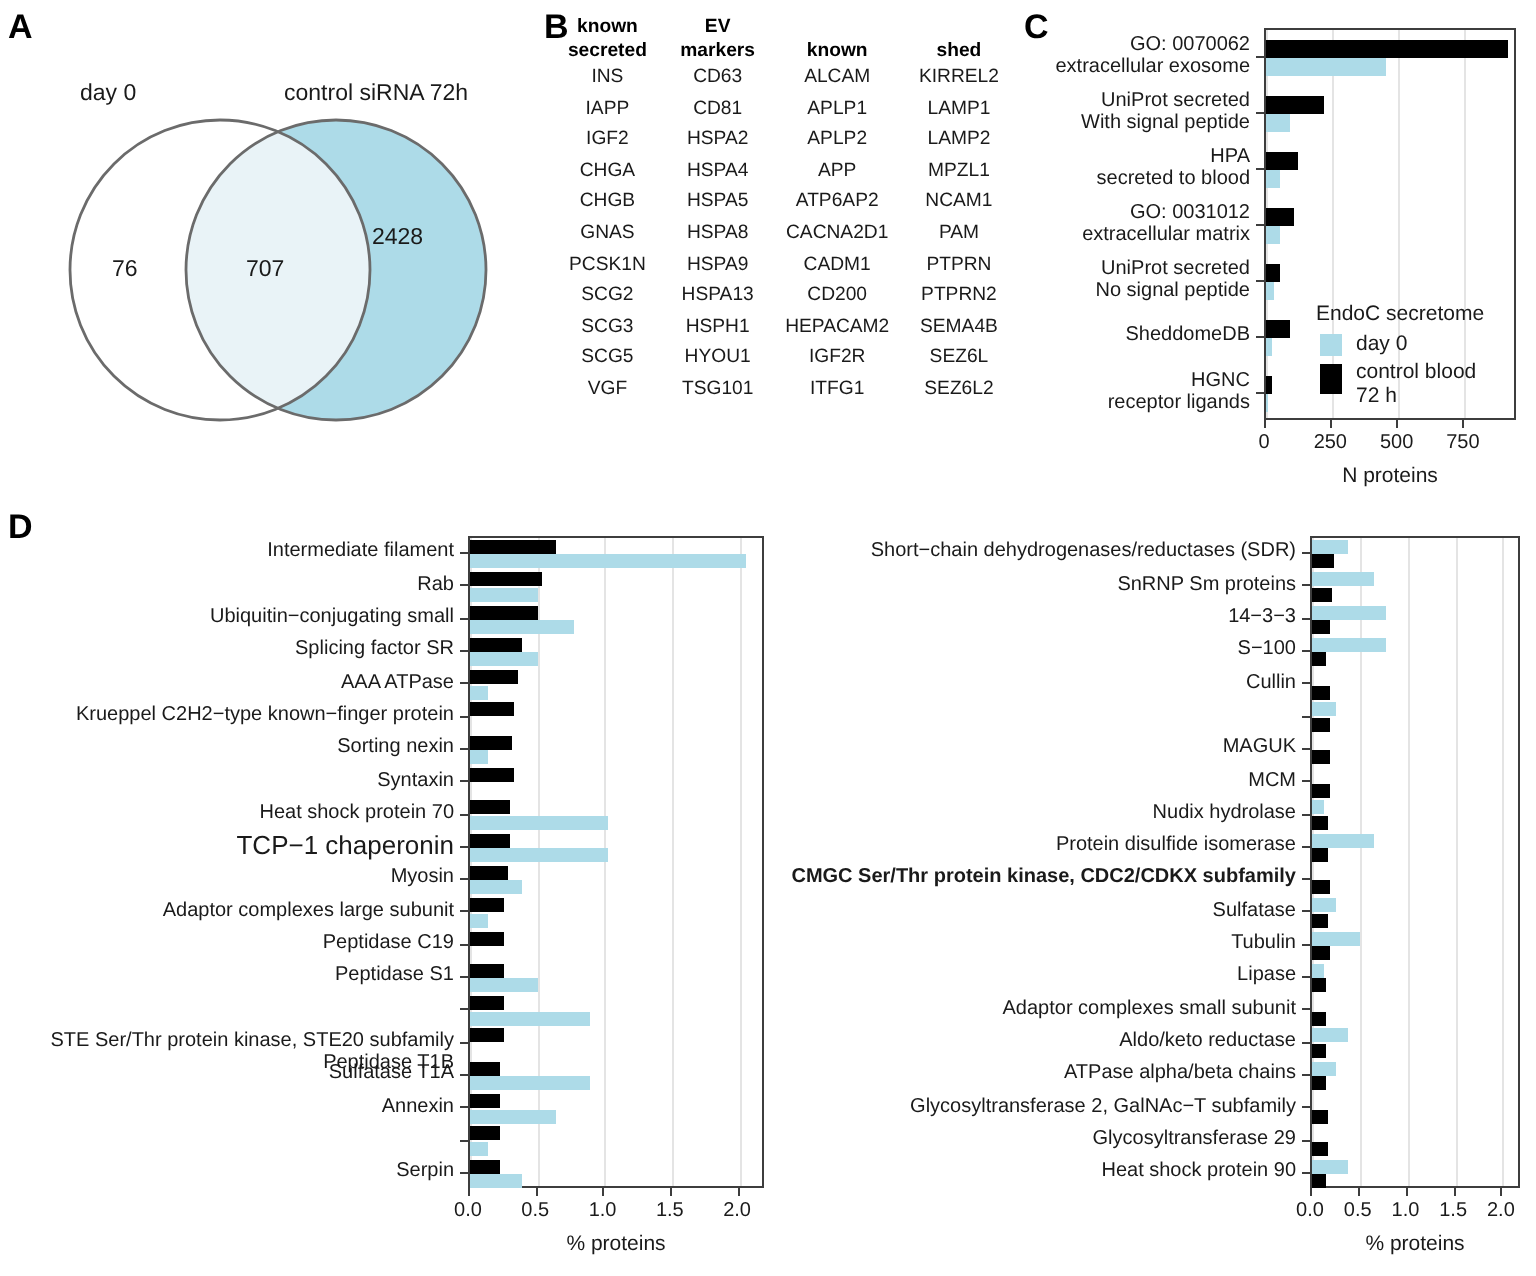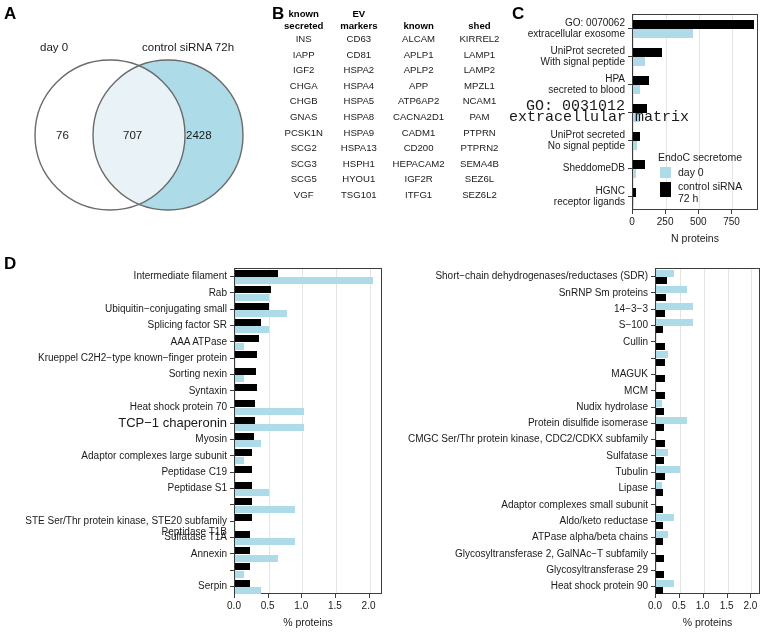--- a/index.html
+++ b/index.html
@@ -59,21 +59,21 @@
       <circle cx="150" cy="97" r="75" fill="#addbe8"></circle>
       <circle cx="92" cy="97" r="75" fill="#ffffff"></circle>
       <circle cx="150" cy="97" r="75" fill="#e9f3f7" clip-path="url(#clipL)"></circle>
       <circle cx="92" cy="97" r="75" fill="none" stroke="#6b6b6b" stroke-width="1.4"></circle>
       <circle cx="150" cy="97" r="75" fill="none" stroke="#6b6b6b" stroke-width="1.4"></circle>
     </svg>
     <div class="venn-title" style="left:22px;top:3px;">day 0</div>
     <div class="venn-title" style="left:124px;top:3px;">control siRNA 72h</div>
     <div class="venn-num" style="left:38px;top:91px;">76</div>
     <div class="venn-num" style="left:105px;top:91px;">707</div>
-    <div class="venn-num" style="left:168px;top:91px;">2428</div>
+    <div class="venn-num" style="left:168px;top:75px;">2428</div>
   </div>
 </div>
 
 <div id="panelB">
   <div class="panel-label" style="left:2px;top:4px;">B</div>
   <table class="genes">
     <thead>
       <tr>
         <th style="width:56px;">
           <span class="hdr-l1">known</span>
@@ -193,21 +193,21 @@
       <div class="catlabel" style="font-size: 10px; width: 116px; left: 1px; top: 44.5px;">
         <div>UniProt secreted</div>
         <div>With signal peptide</div>
       </div>
       <div class="tickmark" style="left: 120px; top: 56px;"></div>
       <div class="catlabel" style="font-size: 10px; width: 116px; left: 1px; top: 72.5px;">
         <div>HPA</div>
         <div>secreted to blood</div>
       </div>
       <div class="tickmark" style="left: 120px; top: 84px;"></div>
-      <div class="catlabel" style="font-size: 15px; width: 116px; left: 1px; top: 100.5px; font-family: Liberation Mono, monospace;">
+      <div class="catlabel" style="font-size: 10px; width: 116px; left: 1px; top: 100.5px;">
         <div>GO: 0031012</div>
         <div>extracellular matrix</div>
       </div>
       <div class="tickmark" style="left: 120px; top: 112px;"></div>
       <div class="catlabel" style="font-size: 10px; width: 116px; left: 1px; top: 128.5px;">
         <div>UniProt secreted</div>
         <div>No signal peptide</div>
       </div>
       <div class="tickmark" style="left: 120px; top: 140px;"></div>
       <div class="catlabel" style="font-size: 10px; width: 116px; left: 1px; top: 162.25px;">
@@ -226,21 +226,21 @@
       <div class="tickmark v" style="left: 190.316px; top: 210px;"></div>
       <div class="ticktext" style="width: 40px; left: 170.316px; top: 216px;">500</div>
       <div class="tickmark v" style="left: 223.474px; top: 210px;"></div>
       <div class="ticktext" style="width: 40px; left: 203.474px; top: 216px;">750</div>
       <div class="axistitle" style="left: 124px; width: 126px; top: 232px;">N proteins</div>
       <div class="legend-title" style="left: 150px; top: 151px;">EndoC secretome</div>
       <div class="legend-key" style="background: rgb(173, 219, 232); left: 152px; top: 167px;"></div>
       <div class="legend-txt" style="left: 170px; top: 166px;">day 0</div>
       <div class="legend-key" style="background: rgb(0, 0, 0); left: 152px; top: 182px; height: 15px;"></div>
       <div class="legend-txt" style="left: 170px; top: 180px;">
-        <div>control siRNA</div>
+        <div>control blood</div>
         <div>72 h</div>
       </div>
     </div>
 </div>
 
 <div id="panelD">
   <div class="panel-label" style="left:4px;top:2px;">D</div>
   <div id="d-left" style="position:absolute;left:0;top:0;width:390px;height:386px;">
       <div class="plotbox" style="left: 234px; top: 16px; width: 148px; height: 326px;">
         <div class="gridline" style="left: 0px;"></div>
@@ -389,21 +389,21 @@
       <div class="tickmark" style="left: 261px; top: 89.35px;"></div>
       <div class="tickmark" style="left: 261px; top: 105.65px;"></div>
       <div class="catlabel" style="font-size: 10px; width: 258px; left: 0px; top: 116.2px;">MAGUK</div>
       <div class="tickmark" style="left: 261px; top: 121.95px;"></div>
       <div class="catlabel" style="font-size: 10px; width: 258px; left: 0px; top: 132.5px;">MCM</div>
       <div class="tickmark" style="left: 261px; top: 138.25px;"></div>
       <div class="catlabel" style="font-size: 10px; width: 258px; left: 0px; top: 148.8px;">Nudix hydrolase</div>
       <div class="tickmark" style="left: 261px; top: 154.55px;"></div>
       <div class="catlabel" style="font-size: 10px; width: 258px; left: 0px; top: 165.1px;">Protein disulfide isomerase</div>
       <div class="tickmark" style="left: 261px; top: 170.85px;"></div>
-      <div class="catlabel" style="font-size: 10px; width: 258px; left: 0px; top: 181.4px;">CMGC Ser/Thr protein kinase, CDC2/CDKX subfamily</div>
+      <div class="catlabel" style="font-size: 10px; width: 258px; left: 0px; top: 181.4px; font-weight: bold;">CMGC Ser/Thr protein kinase, CDC2/CDKX subfamily</div>
       <div class="tickmark" style="left: 261px; top: 187.15px;"></div>
       <div class="catlabel" style="font-size: 10px; width: 258px; left: 0px; top: 197.7px;">Sulfatase</div>
       <div class="tickmark" style="left: 261px; top: 203.45px;"></div>
       <div class="catlabel" style="font-size: 10px; width: 258px; left: 0px; top: 214px;">Tubulin</div>
       <div class="tickmark" style="left: 261px; top: 219.75px;"></div>
       <div class="catlabel" style="font-size: 10px; width: 258px; left: 0px; top: 230.3px;">Lipase</div>
       <div class="tickmark" style="left: 261px; top: 236.05px;"></div>
       <div class="catlabel" style="font-size: 10px; width: 258px; left: 0px; top: 246.6px;">Adaptor complexes small subunit</div>
       <div class="tickmark" style="left: 261px; top: 252.35px;"></div>
       <div class="catlabel" style="font-size: 10px; width: 258px; left: 0px; top: 262.9px;">Aldo/keto reductase</div>

